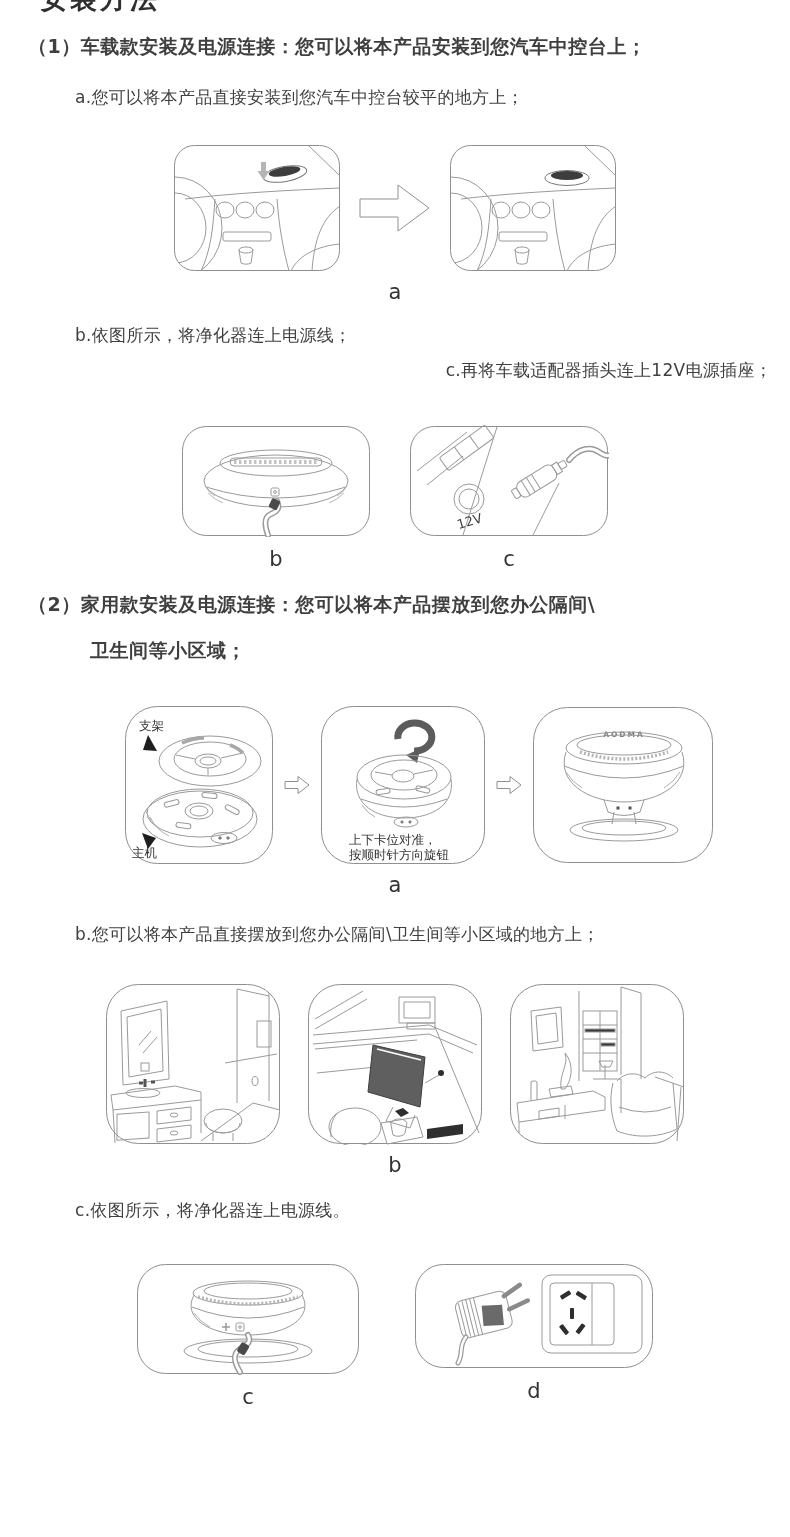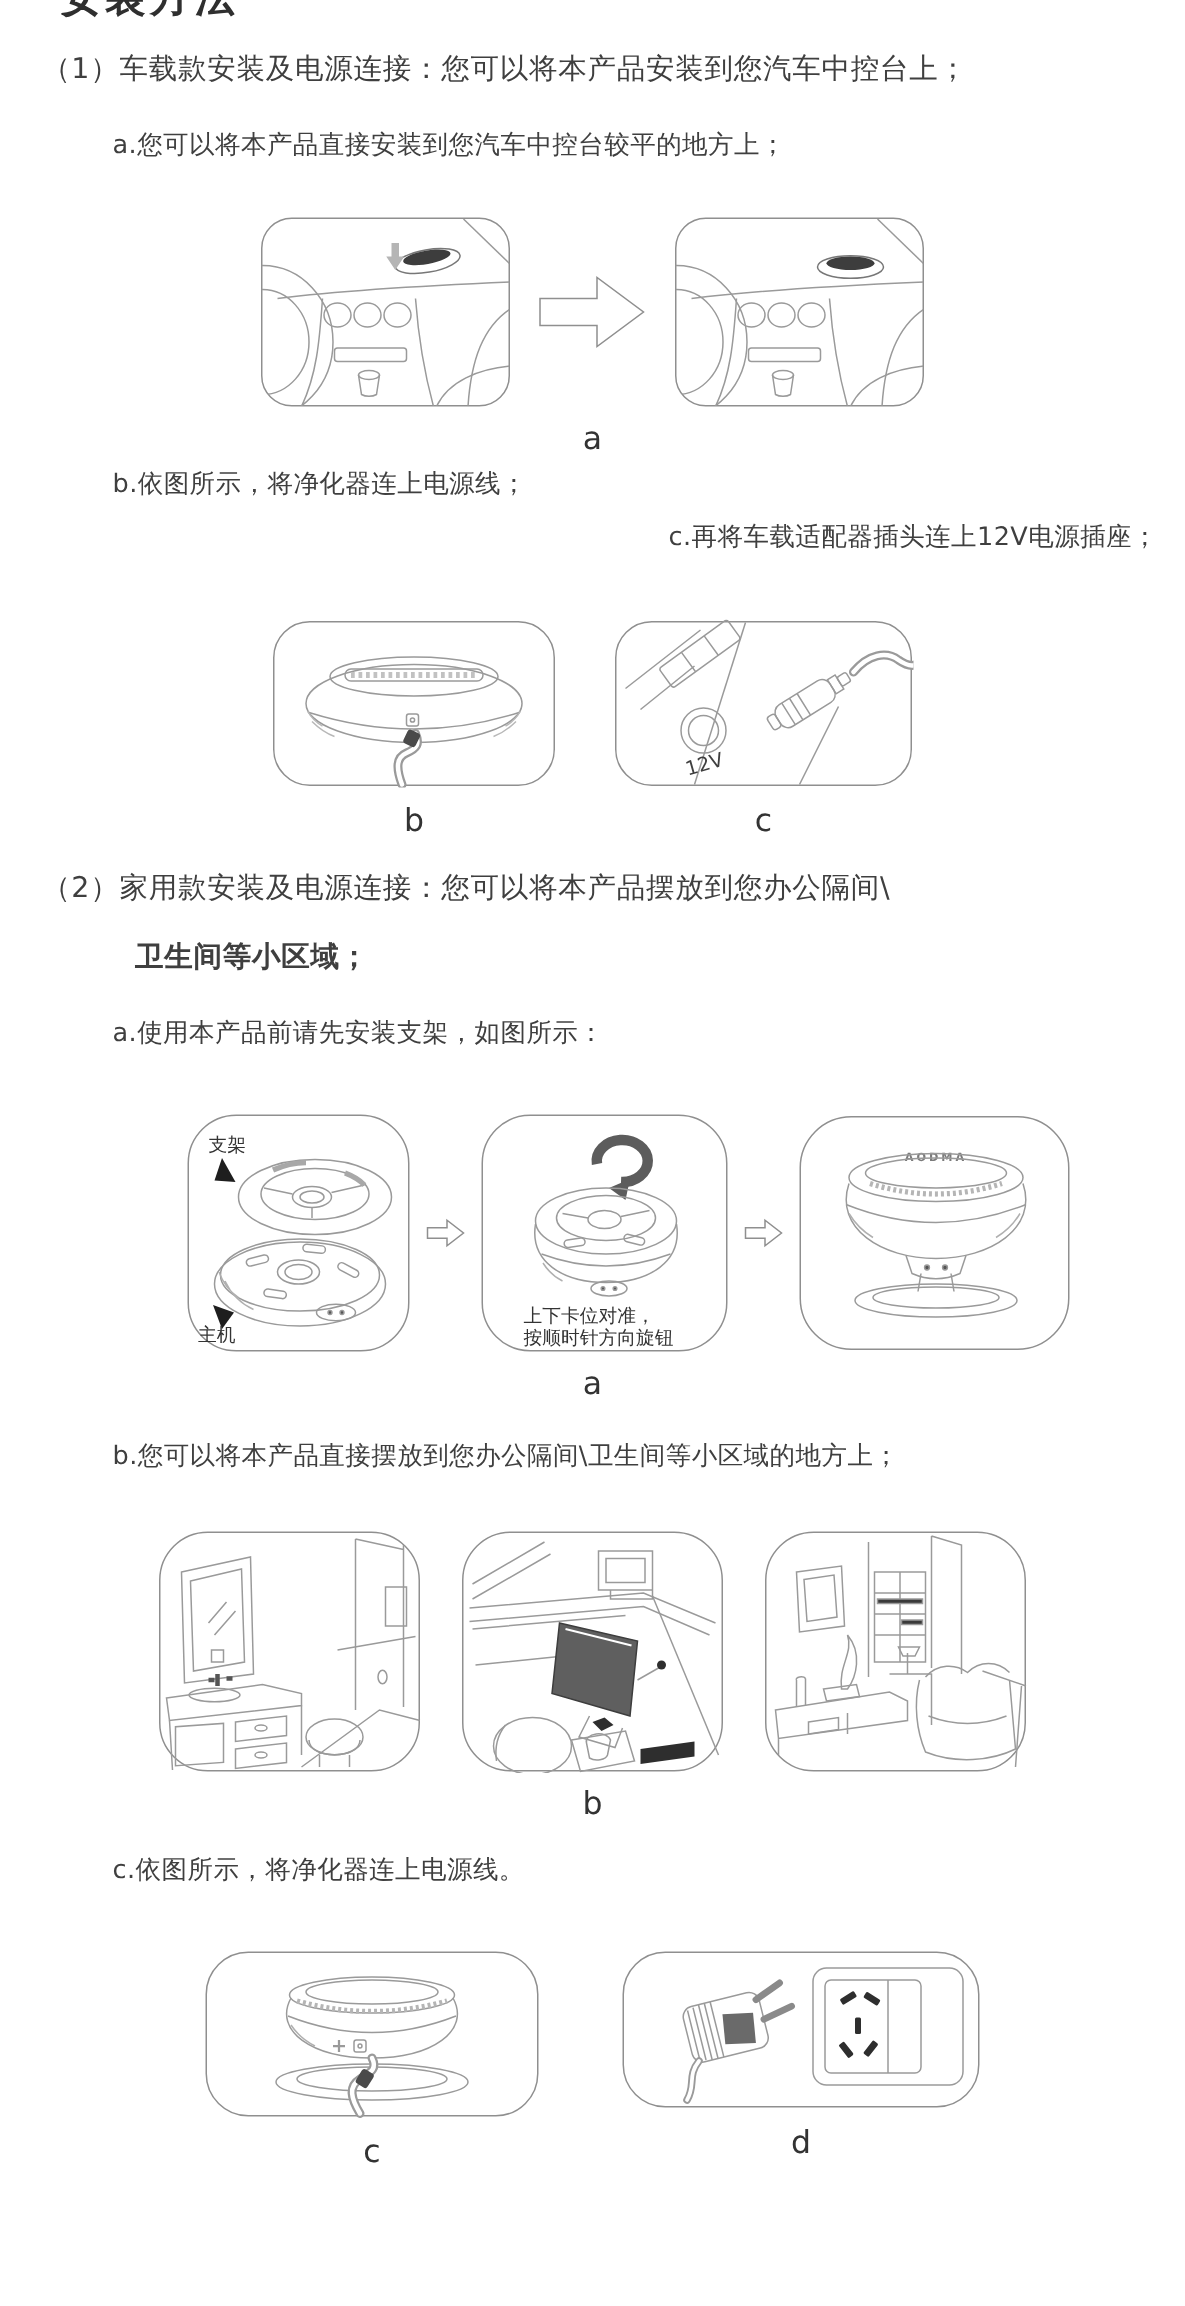--- a/index.html
+++ b/index.html
@@ -6,24 +6,24 @@
   html,body { background:#ffffff; }
   .page {
     position:relative; width:790px; height:1537px; overflow:hidden;
     background:#ffffff; color:#3f3f3f;
     font-family:"DejaVu Sans","Liberation Sans",sans-serif;
   }
   .page-title{
     font-size:27px; font-weight:bold; color:#2f2f2f; letter-spacing:3px;
     line-height:32px; margin:-17px 0 0 40px; 
   }
-  .h-num{ font-size:19px; line-height:30px; margin:16px 18px 0 28px; letter-spacing:0.5px; }
+  .h-num{ font-size:19px; line-height:30px; margin:16px 18px 0 28px; letter-spacing:0.5px;font-weight:bold; }
   .h-num2{ font-size:19px; line-height:30px; margin:16px 18px 0 90px; letter-spacing:0.5px;font-weight:bold; }
   .step{ font-size:17px; line-height:25px; margin:24px 18px 0 75px; letter-spacing:0.3px; }
-  .mt10{ margin-top:10px;text-align:right; } .mt16{ margin-top:4px; } .mt18{ margin-top:18px; } .mt22{ margin-top:22px; }
+  .mt10{ margin-top:10px;text-align:right; } .mt16{ margin-top:16px; } .mt18{ margin-top:18px; } .mt22{ margin-top:22px; }
   .figrow{ display:flex; justify-content:center; align-items:center; }
   .figrow.cars{ margin-top:34px; gap:17px; }
   .figrow.bc{ margin-top:42px; gap:38px; align-items:flex-start; }
   .figrow.assemble{ margin-top:40px; gap:9px;padding-left:48px; }
   .figrow.rooms{ margin-top:36px; gap:26px; }
   .figrow.cd{ margin-top:40px; gap:54px; align-items:flex-start; }
   .figcol{ display:flex; flex-direction:column; align-items:center; }
   .figlabel{ text-align:center; font-size:21px; line-height:30px; color:#333; margin-top:5px; }
   .sublabel{ font-size:21px; line-height:28px; color:#333; margin-top:8px; }
   svg{ display:block; }
@@ -154,21 +154,20 @@
         </g>
         <path d="M160,35 c10,-12 22,-14 30,-8 c10,7 15,3 17,-5" fill="none" stroke="#9a9a9a" stroke-width="6" stroke-linecap="round"></path>
         <path d="M160,35 c10,-12 22,-14 30,-8 c10,7 15,3 17,-5" fill="none" stroke="#ffffff" stroke-width="3" stroke-linecap="round"></path>
       </svg>
       <div class="sublabel">c</div>
     </div>
   </div>
 
   <p class="h-num" style="">（2）家用款安装及电源连接：您可以将本产品摆放到您办公隔间\</p>
   <p class="h-num2">卫生间等小区域；</p>
-  <p class="step">a.使用本产品前请先安装支架，如图所示：</p>
 
   <div class="figrow assemble">
     <svg width="150" height="160" viewBox="0 0 150 160">
       <rect x="1.5" y="1.5" width="147" height="157" rx="32" fill="#fff" stroke="#8f8f8f"></rect>
       <text x="15" y="25" font-size="12.5" fill="#333">支架</text>
       <path d="M24,30 l9,16 l-14,-1 z" fill="#1e1e1e"></path>
       <g fill="none" stroke="#9a9a9a">
         <ellipse cx="86" cy="56" rx="51" ry="25"></ellipse>
         <ellipse cx="86" cy="54" rx="36" ry="17"></ellipse>
         <ellipse cx="84" cy="56" rx="13" ry="7"></ellipse>

